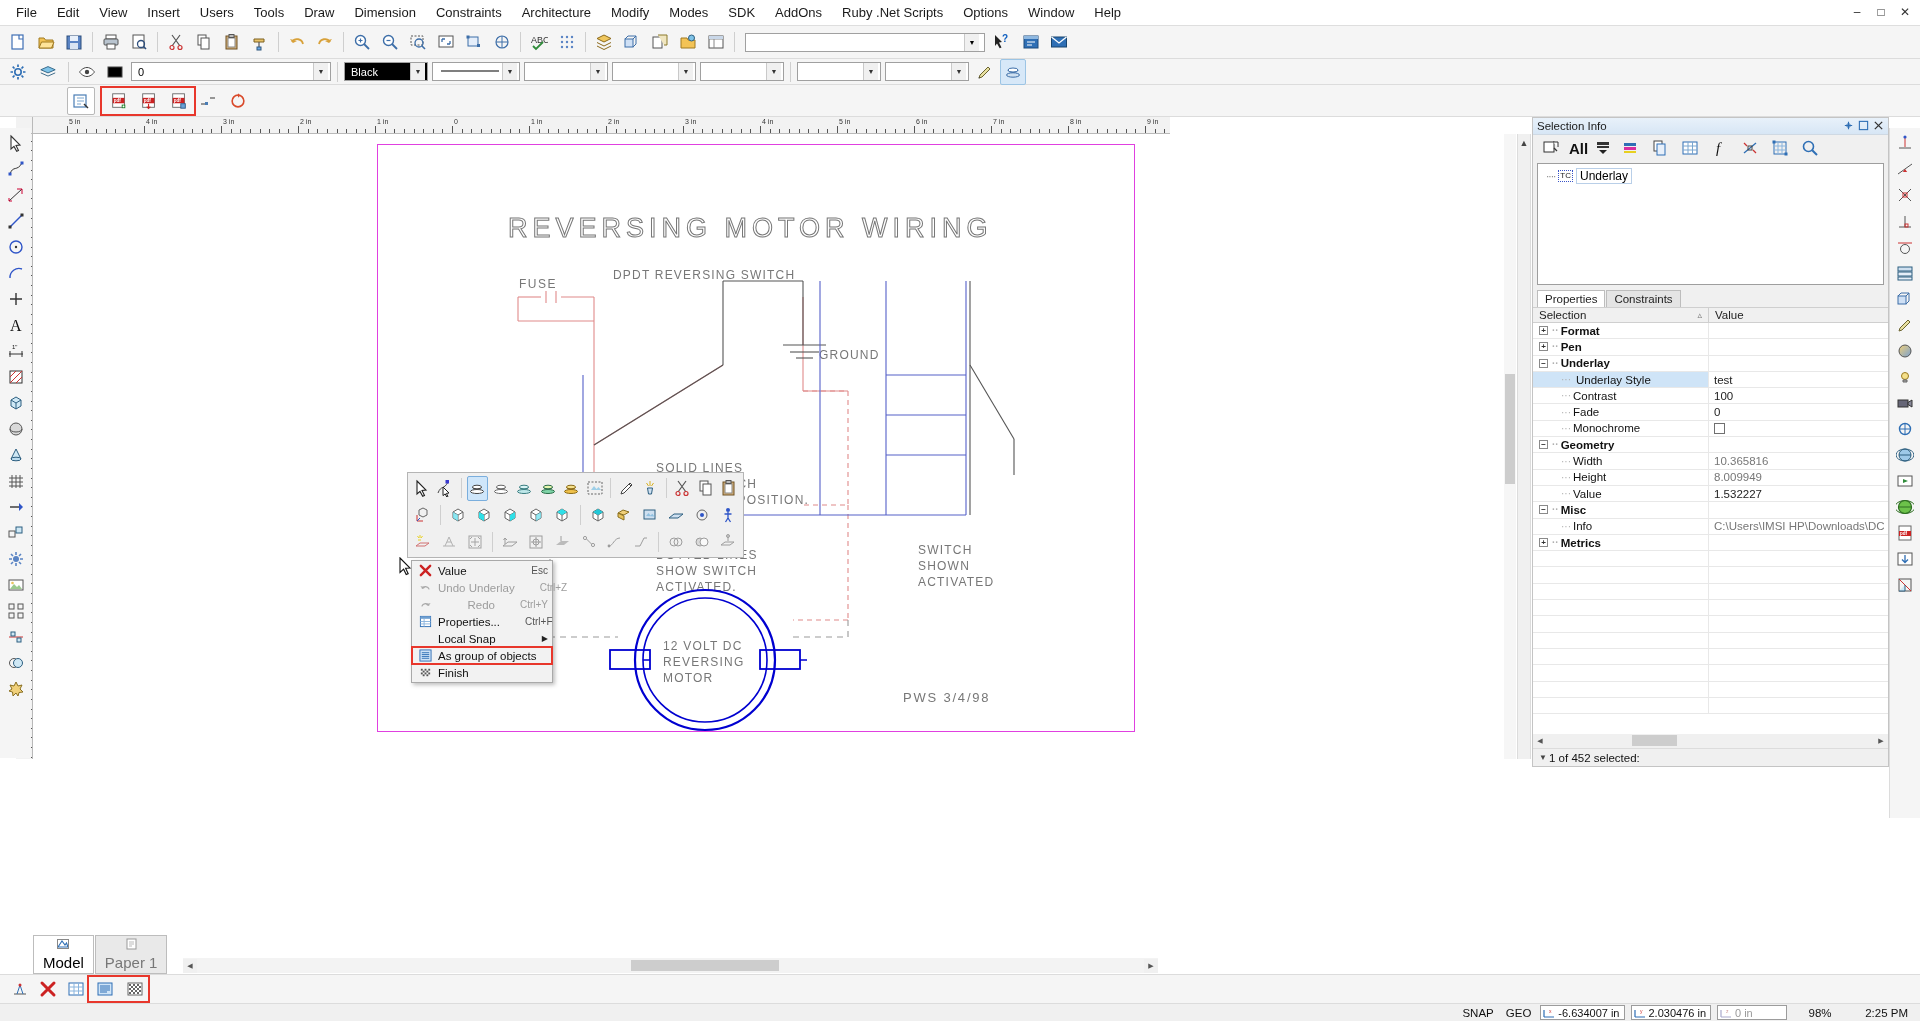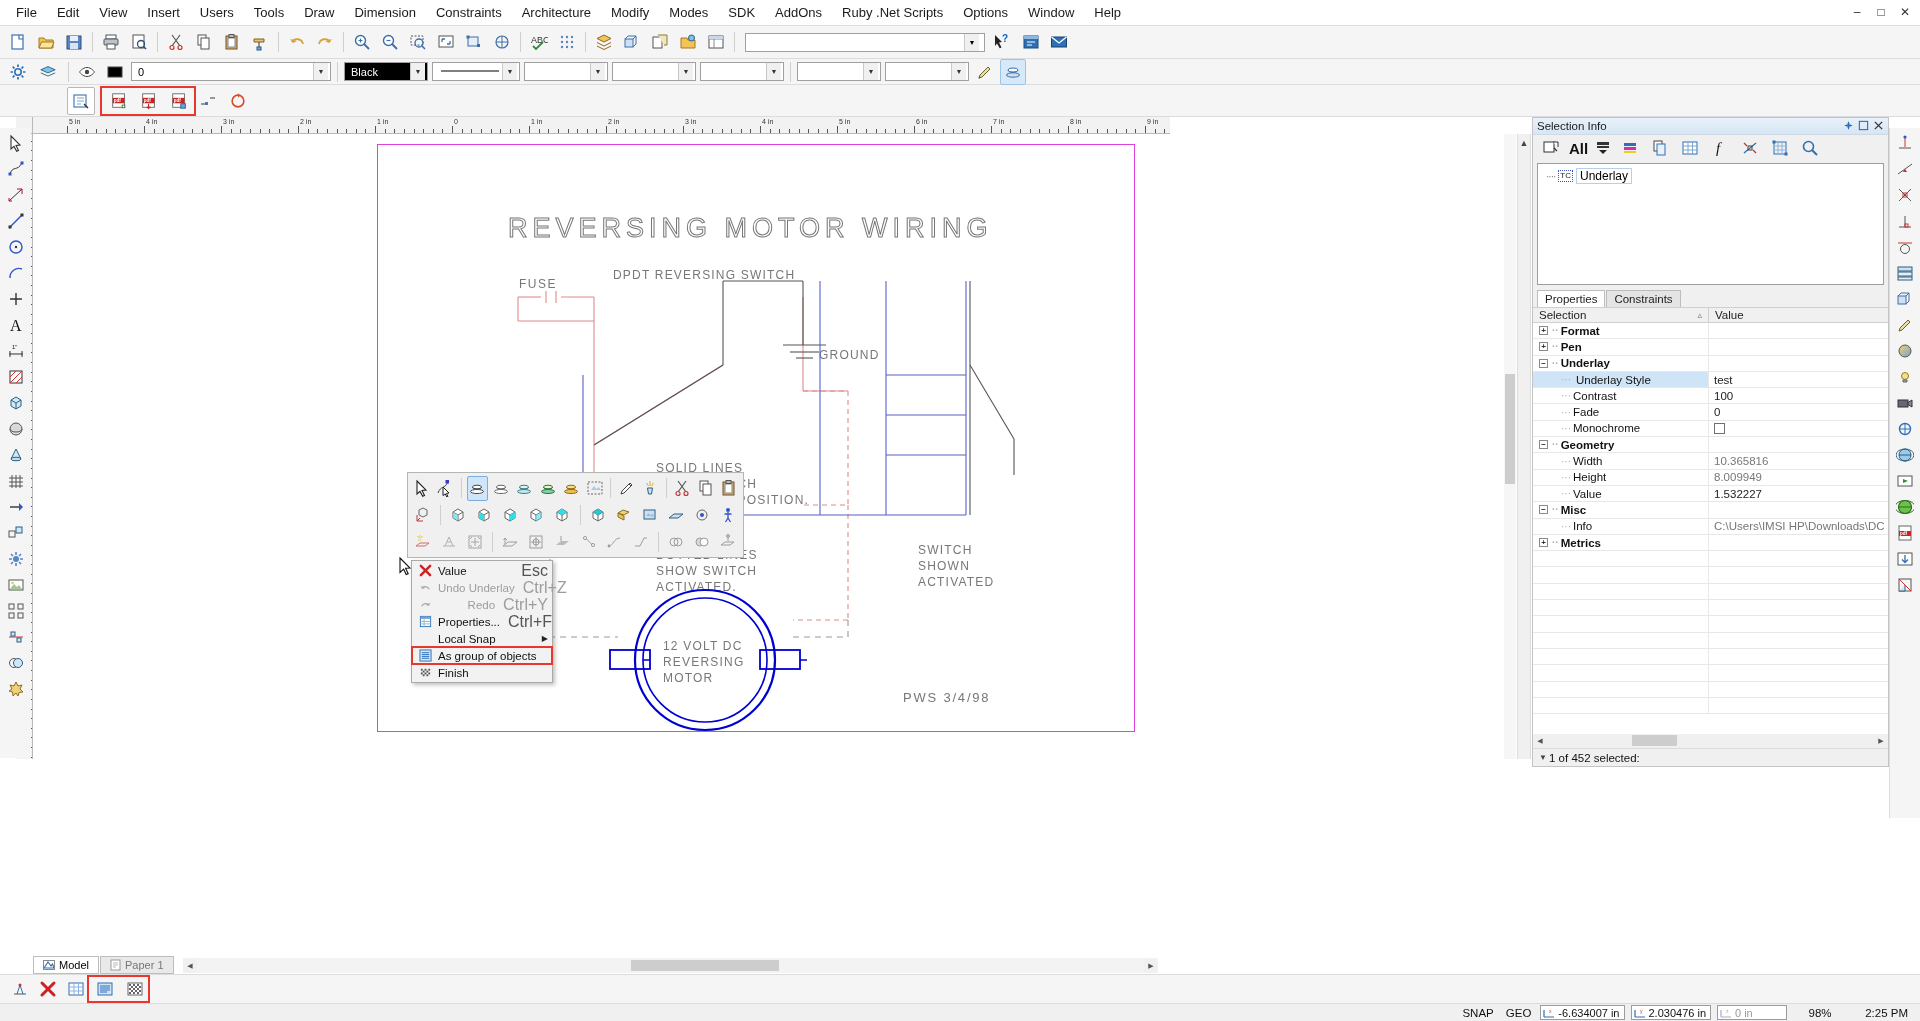--- a/index.html
+++ b/index.html
@@ -121,21 +121,21 @@
     background: #f2f2f2; border: 1px solid #a9a9a9; z-index: 60;
     box-shadow: 2px 2px 4px rgba(0,0,0,.25); padding: 1px 0;
   }
   .ctx-item {
     display: flex; align-items: center; height: 17px; font-size: 11.5px; color: #111;
     padding: 0 4px; position: relative;
   }
   .ctx-item.disabled { color: #9d9d9d; text-align: right; }
   .ctx-ico { width: 18px; display: flex; align-items: center; justify-content: center; flex: 0 0 18px; }
   .ctx-lbl { flex: 1; padding-left: 4px; white-space: nowrap; }
-  .ctx-acc { color: #555; font-size: 16px; padding-left: 8px; }
+  .ctx-acc { color: #555; font-size: 10px; padding-left: 8px; margin-left: 17px; }
   .ctx-item.disabled .ctx-acc { color: #9d9d9d; }
   .ctx-sub { font-size: 8px; color: #222; padding-left: 8px; }
 
   
   .cursor { position: absolute; left: 366px; top: 423px; z-index: 70; }
 
   
   .dock {
     position: absolute; top: 117px; right: 31px; width: 357px; height: 650px;
     background: #f0f0f0; border: 1px solid #c4c4c4;
@@ -225,22 +225,22 @@
   }
   .canvas-vscroll .thumb { position:absolute; left:1px; top:240px; width:10px; height:110px;
                            background:#cdcdcd; }
 
   
   .tabstrip {
     position: absolute; left: 33px; bottom: 47px; width: 1137px; height: 20px;
     display: flex; align-items: flex-end;
   }
   .sheet-tab {
-    font-size: 11px; padding: 2px 9px; border: 1px solid #bdbdbd; background: #e9e9e9;
-    display: flex; align-items: center; gap: 4px; margin-right: 1px;
+    font-size: 15px; padding: 2px 9px; border: 1px solid #bdbdbd; background: #e9e9e9;
+    display: flex; align-items: center; gap: 4px; margin-right: 1px; flex-direction: column;
   }
   .sheet-tab.active { background: #ffffff; font-weight: normal; }
 
   .hscrollbar {
     position: absolute; left: 183px; bottom: 48px; width: 975px; height: 15px;
     background: #f3f3f3; display: flex; align-items: center;
   }
   .hscrollbar .track { flex:1; height: 15px; position: relative; }
   .hscrollbar .thumb { position:absolute; left: 434px; top: 2px; width: 148px; height: 11px;
                        background: #cdcdcd; }

